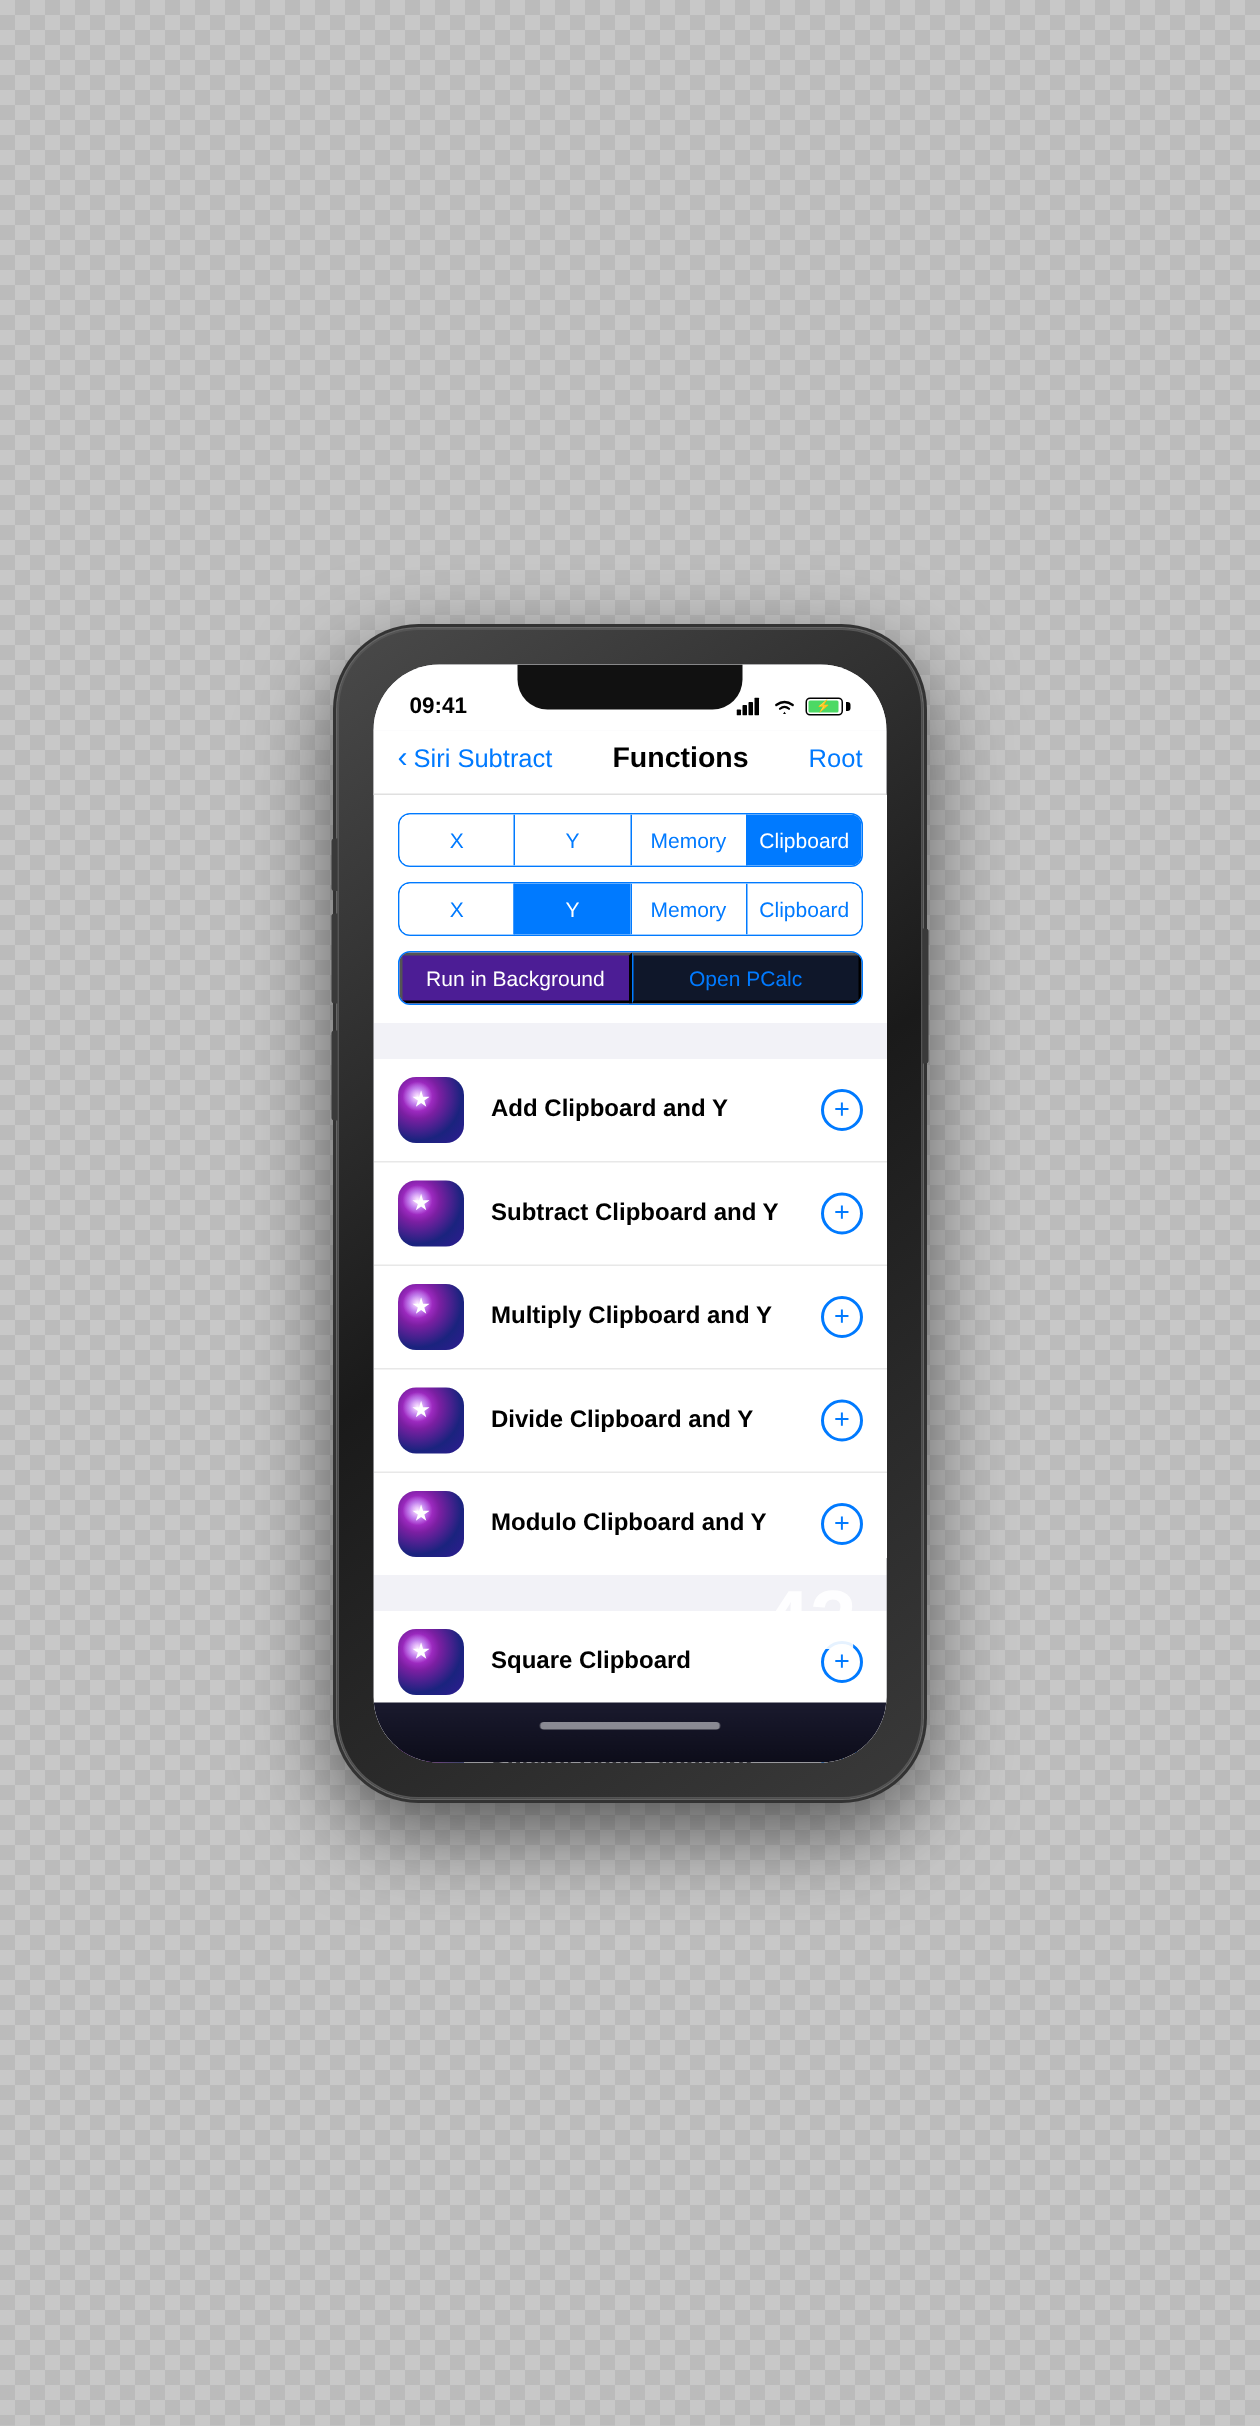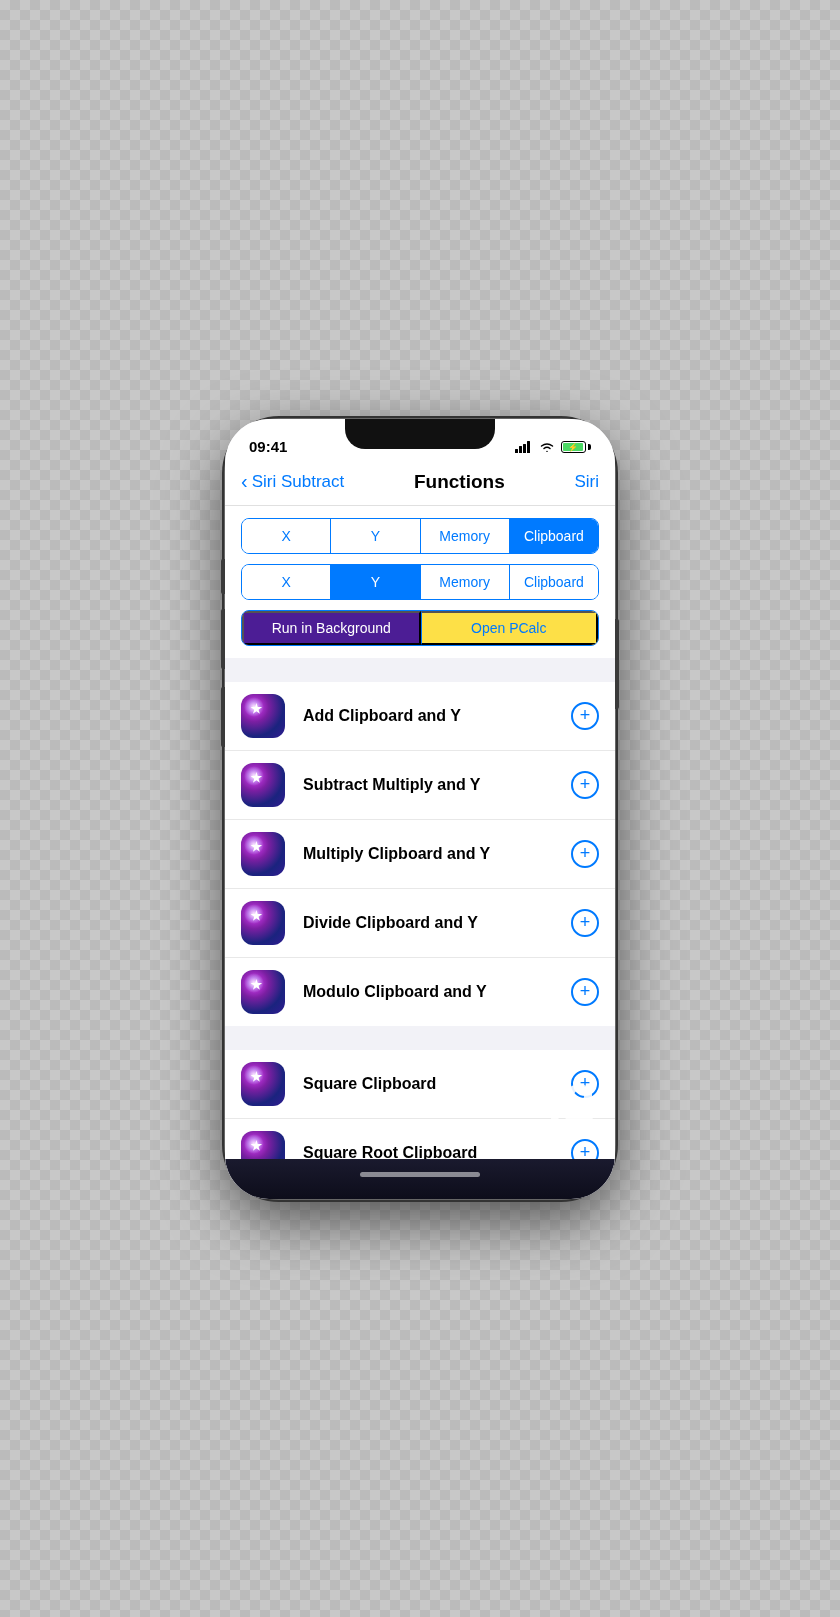--- a/index.html
+++ b/index.html
@@ -24,21 +24,21 @@
       width: 390px;
       height: 780px;
       background: linear-gradient(145deg, #4a4a4a, #1a1a1a, #3a3a3a);
       border-radius: 54px;
       position: relative;
       box-shadow:
         0 0 0 1px #666,
         0 0 0 3px #333,
         0 20px 60px rgba(0,0,0,0.6),
         inset 0 0 0 1px #555;
-      padding: 0;
+      padding: 24px;
     }
 
     .phone-screen {
       width: 100%;
       height: 100%;
       background: #f2f2f7;
       border-radius: 44px;
       overflow: hidden;
       position: relative;
       display: flex;
@@ -230,21 +230,21 @@
       font-weight: 500;
       cursor: pointer;
     }
 
     .run-open-btn.active {
       background: #4c1d95;
       color: white;
     }
 
     .run-open-btn.inactive {
-      background: #fde047;
+      background: #0f172a;
       color: #007AFF;
     }
 
     .run-open-btn + .run-open-btn {
       border-left: 1.5px solid #007AFF;
     }
 
     
     .section-gap {
       height: 24px;
@@ -444,21 +444,21 @@
         </div>
       </div>
     </div>
 
     <div class="nav-bar">
       <div class="nav-back">
         <span class="nav-chevron">‹</span>
         <span>Siri Subtract</span>
       </div>
       <span class="nav-title">Functions</span>
-      <span class="nav-done">Siri</span>
+      <span class="nav-done">Root</span>
     </div>
 
     <div class="content">
 
       <div class="segment-section">
 
         <div class="segment-control">
           <button class="segment-btn inactive">X</button>
           <button class="segment-btn inactive">Y</button>
           <button class="segment-btn inactive">Memory</button>
@@ -490,21 +490,21 @@
           </div>
           <span class="list-item-text">Add Clipboard and Y</span>
           <div class="add-btn">+</div>
         </div>
 
         <div class="list-item">
           <div class="siri-icon">
             <div class="siri-glow"></div>
             <div class="siri-star"></div>
           </div>
-          <span class="list-item-text">Subtract Multiply and Y</span>
+          <span class="list-item-text">Subtract Clipboard and Y</span>
           <div class="add-btn">+</div>
         </div>
 
         <div class="list-item">
           <div class="siri-icon">
             <div class="siri-glow"></div>
             <div class="siri-star"></div>
           </div>
           <span class="list-item-text">Multiply Clipboard and Y</span>
           <div class="add-btn">+</div>

